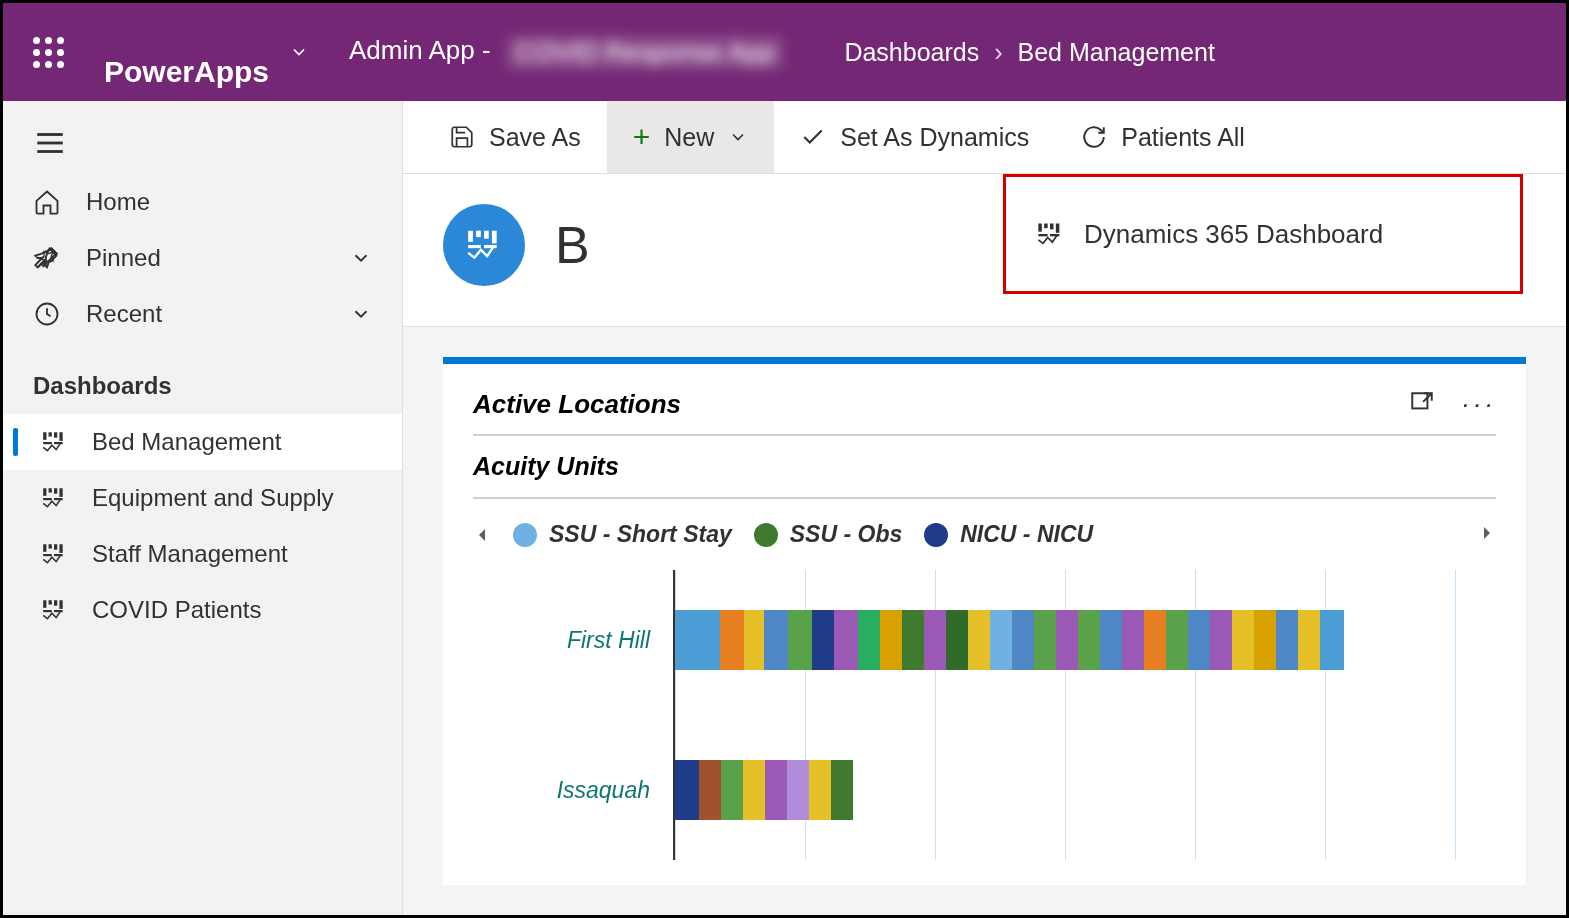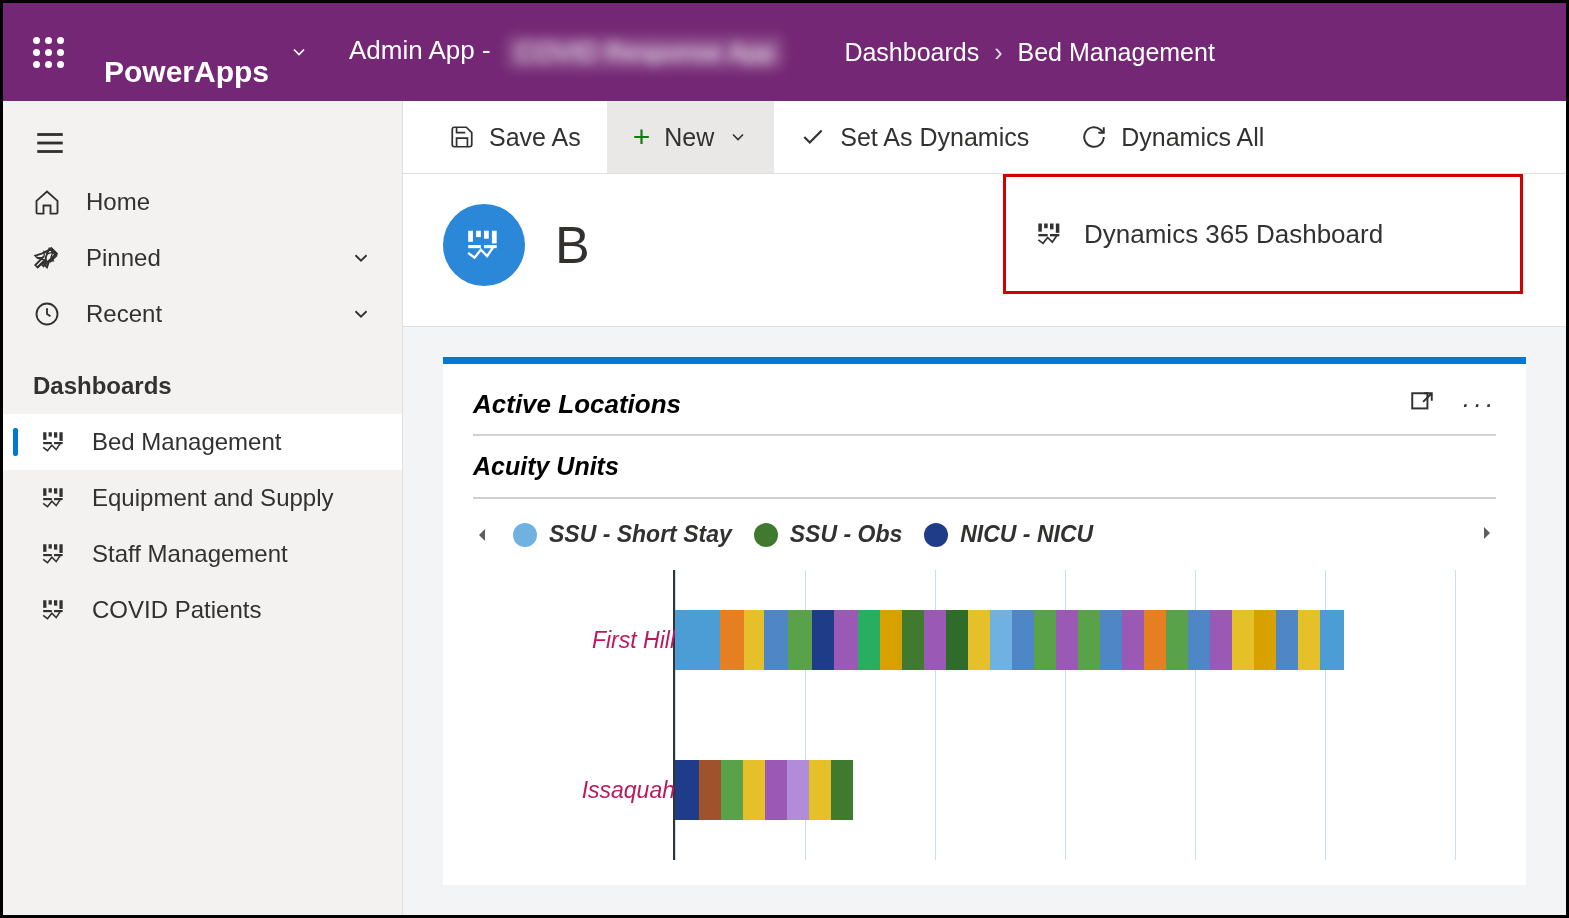--- a/index.html
+++ b/index.html
@@ -44,21 +44,21 @@
 .chart-head h3 { font-size:26px; font-weight:600; flex:1; }
 .chart-head .ico { margin-left:26px; cursor:pointer; }
 .chart-head svg { width:26px; height:26px; }
 .chart-sub { font-size:25px; font-weight:600; padding:16px 0; border-bottom:2px solid #d2d0ce; }
 .legend { display:flex; align-items:center; gap:22px; padding:22px 0; font-size:23px; font-weight:600; color:#323130; }
 .legend .arrow { width:18px; height:18px; cursor:pointer; color:#605e5c; }
 .legend .item { display:flex; align-items:center; gap:12px; }
 .legend .sw { width:24px; height:24px; border-radius:50%; }
 .plot { position:relative; height:290px; margin-left:200px; border-left:2px solid #333; }
 .grid-v { position:absolute; top:0; bottom:0; width:1px; background:#c7e0f4; }
-.row-label { position:absolute; right:100%; font-size:23px; color:#be185d; white-space:nowrap; transform:translateY(-50%); }
+.row-label { position:absolute; right:100%; padding-right:25px; font-size:23px; color:#0f766e; white-space:nowrap; transform:translateY(-50%); }
 .bar-row { position:absolute; left:0; height:60px; display:flex; }
 .bar-row .seg { height:100%; }
 </style>
 </head>
 <body>
 
 <div class="header">
   <div class="waffle">
       <span></span>
       <span></span>
@@ -195,21 +195,21 @@
         <svg viewBox="0 0 24 24" fill="none" stroke="#323130" stroke-width="2">
             <polyline points="4 12 9 17 20 6"></polyline>
           </svg>
         <span>Set As Dynamics</span>
       </div>
       <div class="cmd">
         <svg viewBox="0 0 24 24" fill="none" stroke="#323130" stroke-width="1.8">
             <path d="M21 12a9 9 0 1 1-3-6.7L21 8"></path>
             <polyline points="21 3 21 8 16 8"></polyline>
           </svg>
-        <span>Dynamics All</span>
+        <span>Patients All</span>
       </div>
     </div>
 
     <div class="titlearea">
       <div class="roundicon">
         <svg viewBox="0 0 24 24" fill="#fff">
             <rect x="2" y="3" width="3" height="7"></rect>
             <rect x="7" y="3" width="3" height="4"></rect>
             <rect x="2" y="12" width="8" height="2"></rect>
             <rect x="12" y="3" width="3" height="5"></rect>

